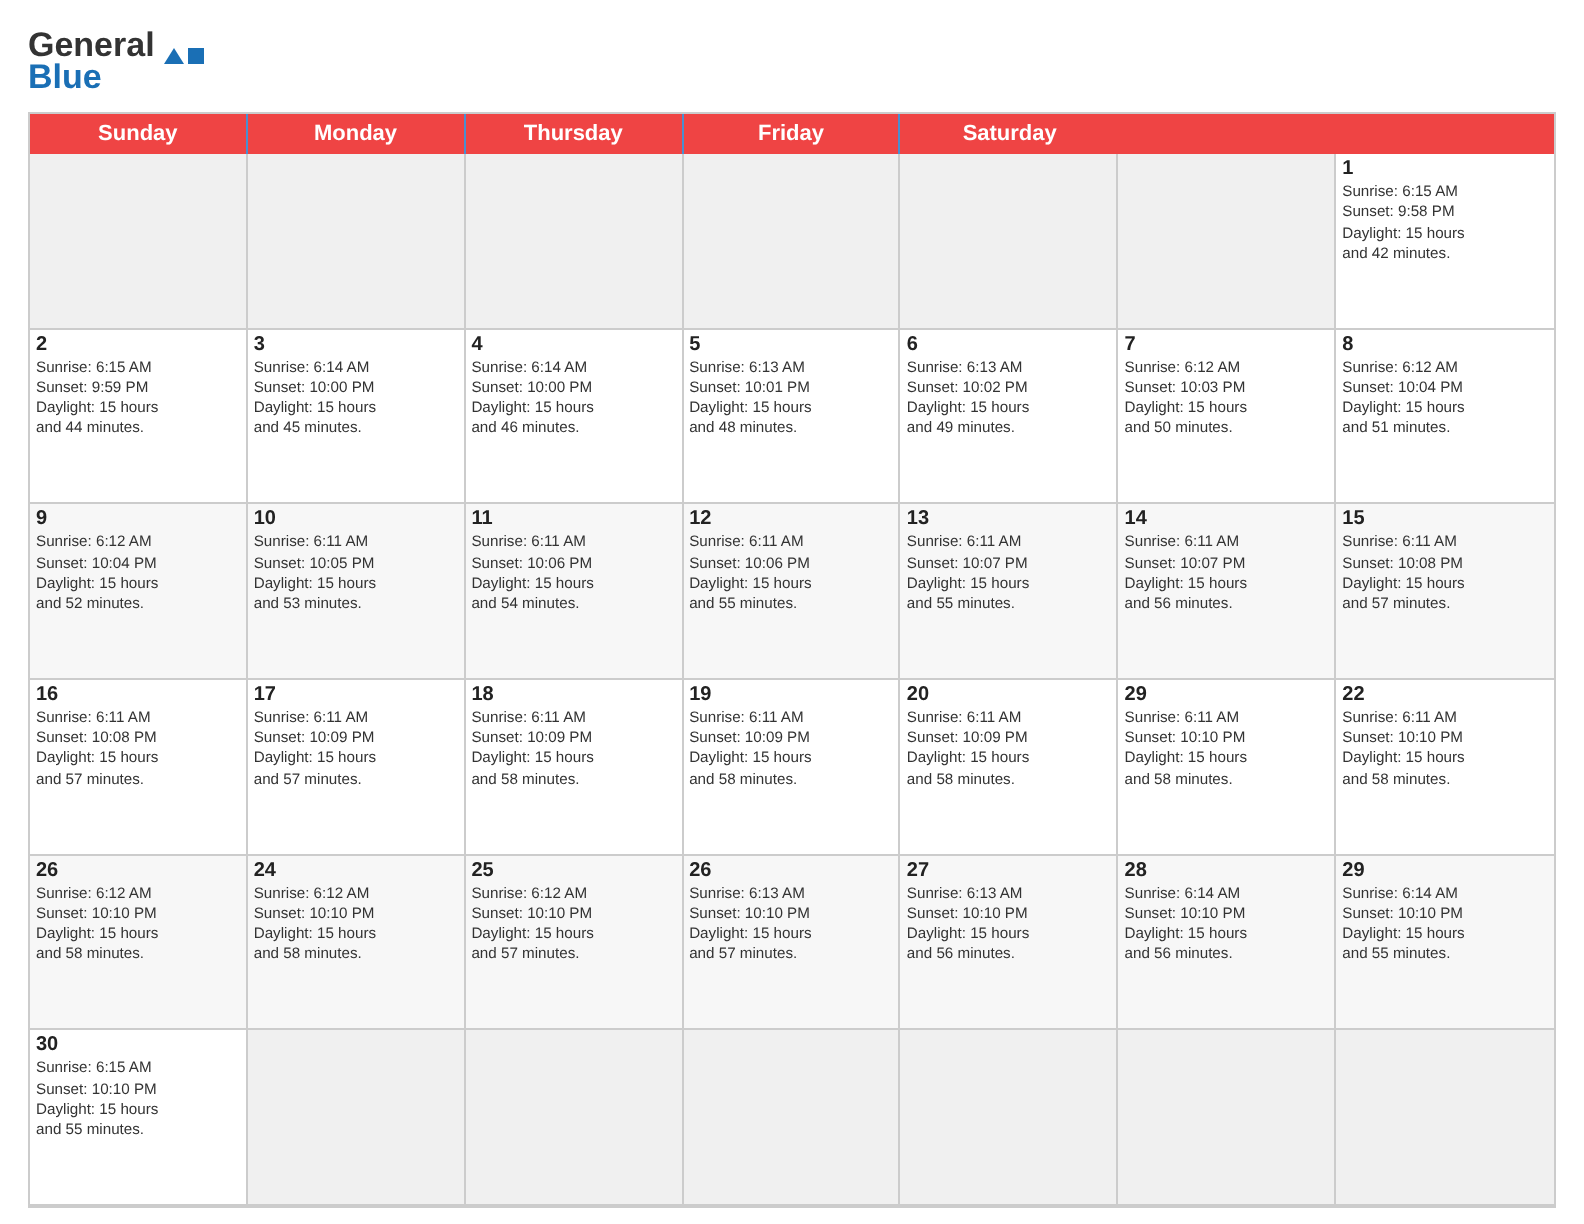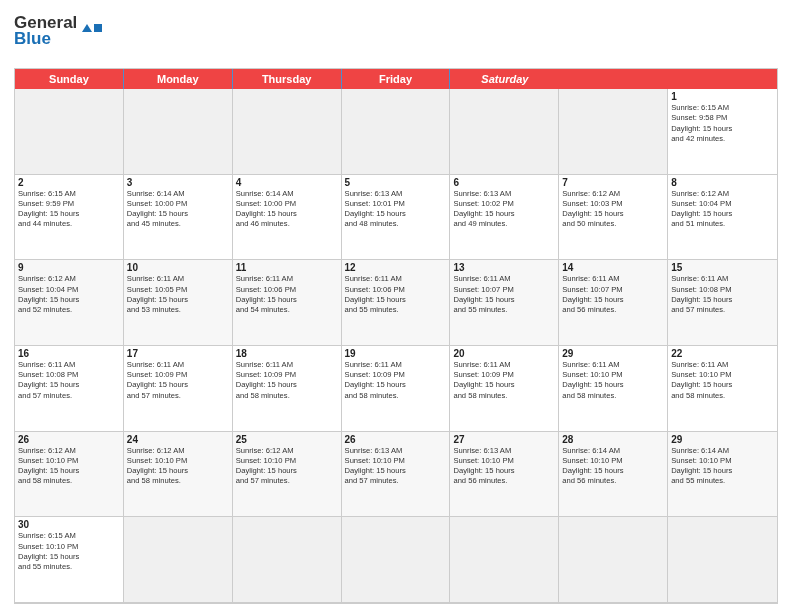--- a/index.html
+++ b/index.html
@@ -9,21 +9,20 @@
       width: 792px;
       height: 612px;
       overflow: hidden;
     }
     .page {
       width: 792px;
       height: 612px;
       padding: 10px 14px 8px 14px;
       display: flex;
       flex-direction: column;
-      gap: 12px;
     }
     .header {
       display: flex;
       justify-content: space-between;
       align-items: flex-start;
       margin-bottom: 6px;
     }
     .logo {
       display: flex;
       flex-direction: column;
@@ -55,21 +54,21 @@
       background: #ef4444;
     }
     .cal-header-cell {
       color: #fff;
       font-size: 11px;
       font-weight: bold;
       padding: 4px 4px;
       text-align: center;
       border-right: 1px solid #4a8fd0;
     }
-    .cal-header-cell:last-child { border-right: none; font-style: italic; }
+    .cal-header-cell:last-child { border-right: none; }
     .calendar-body {
       display: grid;
       grid-template-columns: repeat(7, 1fr);
       grid-template-rows: repeat(6, 1fr);
       flex: 1;
     }
     .cal-cell {
       border-right: 1px solid #ccc;
       border-bottom: 1px solid #ccc;
       padding: 2px 3px;

